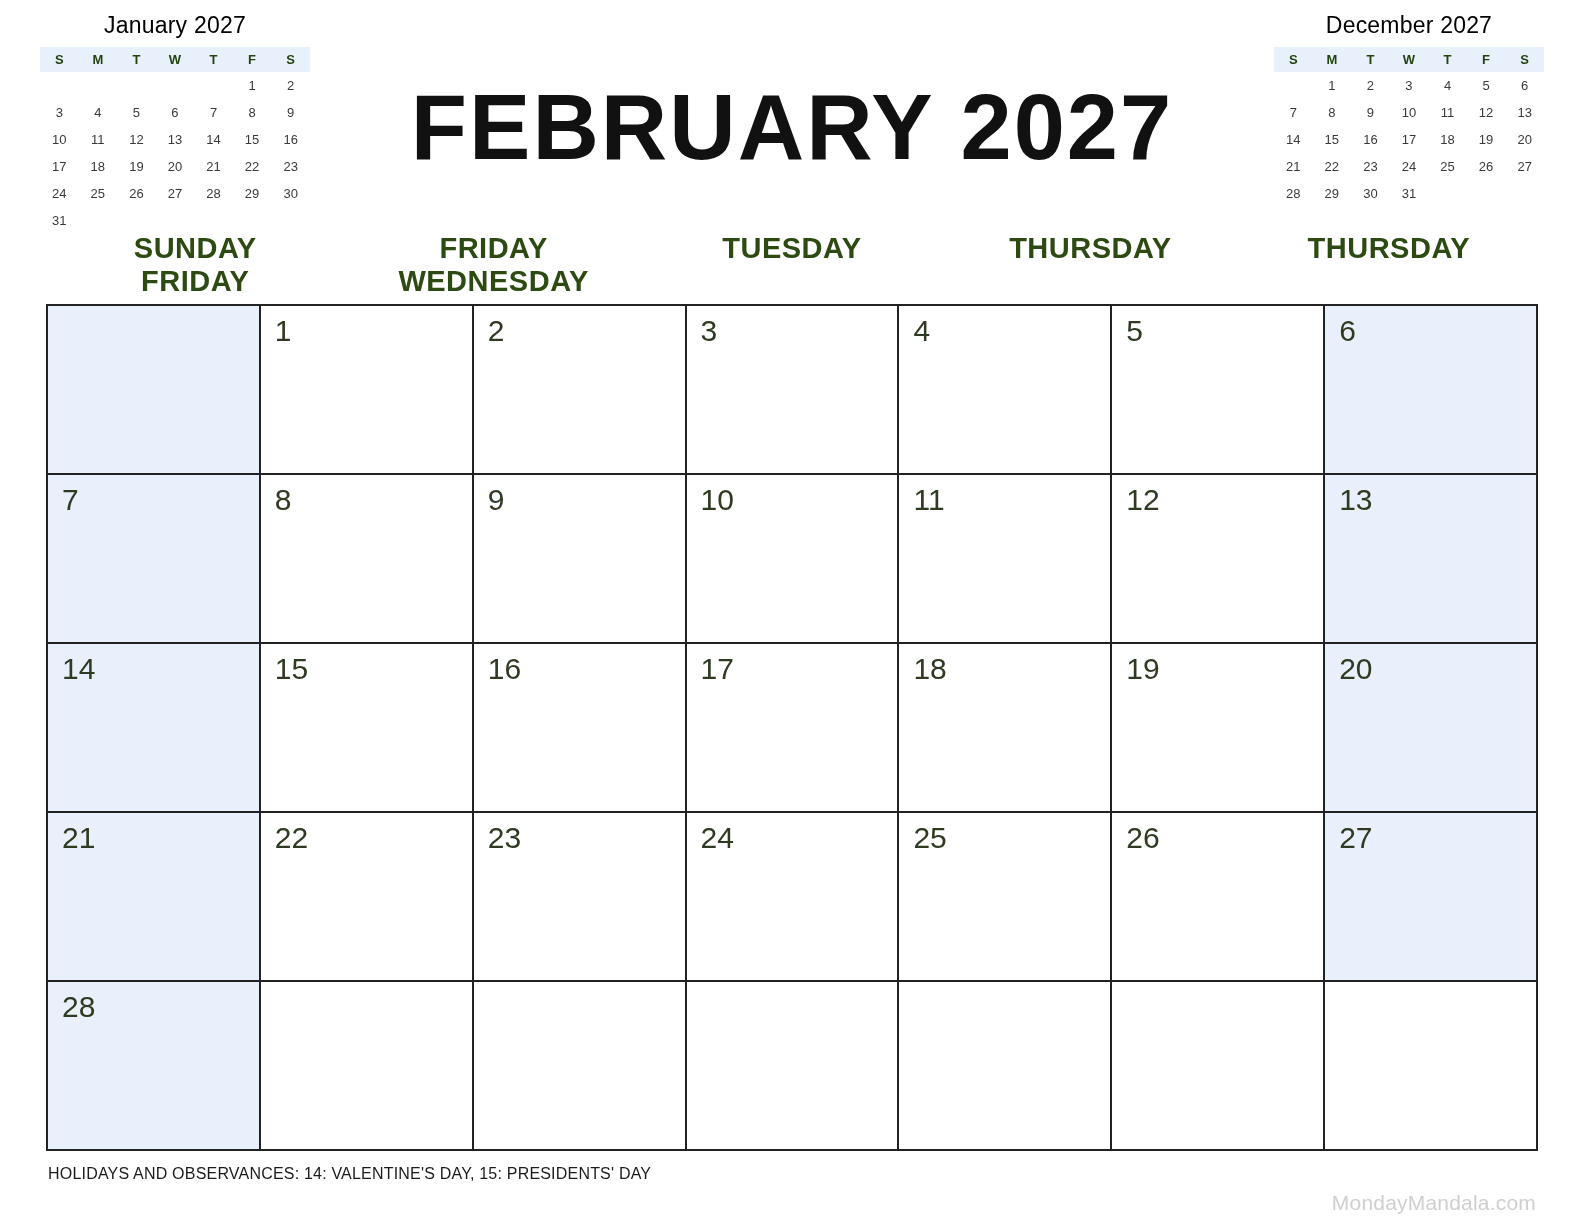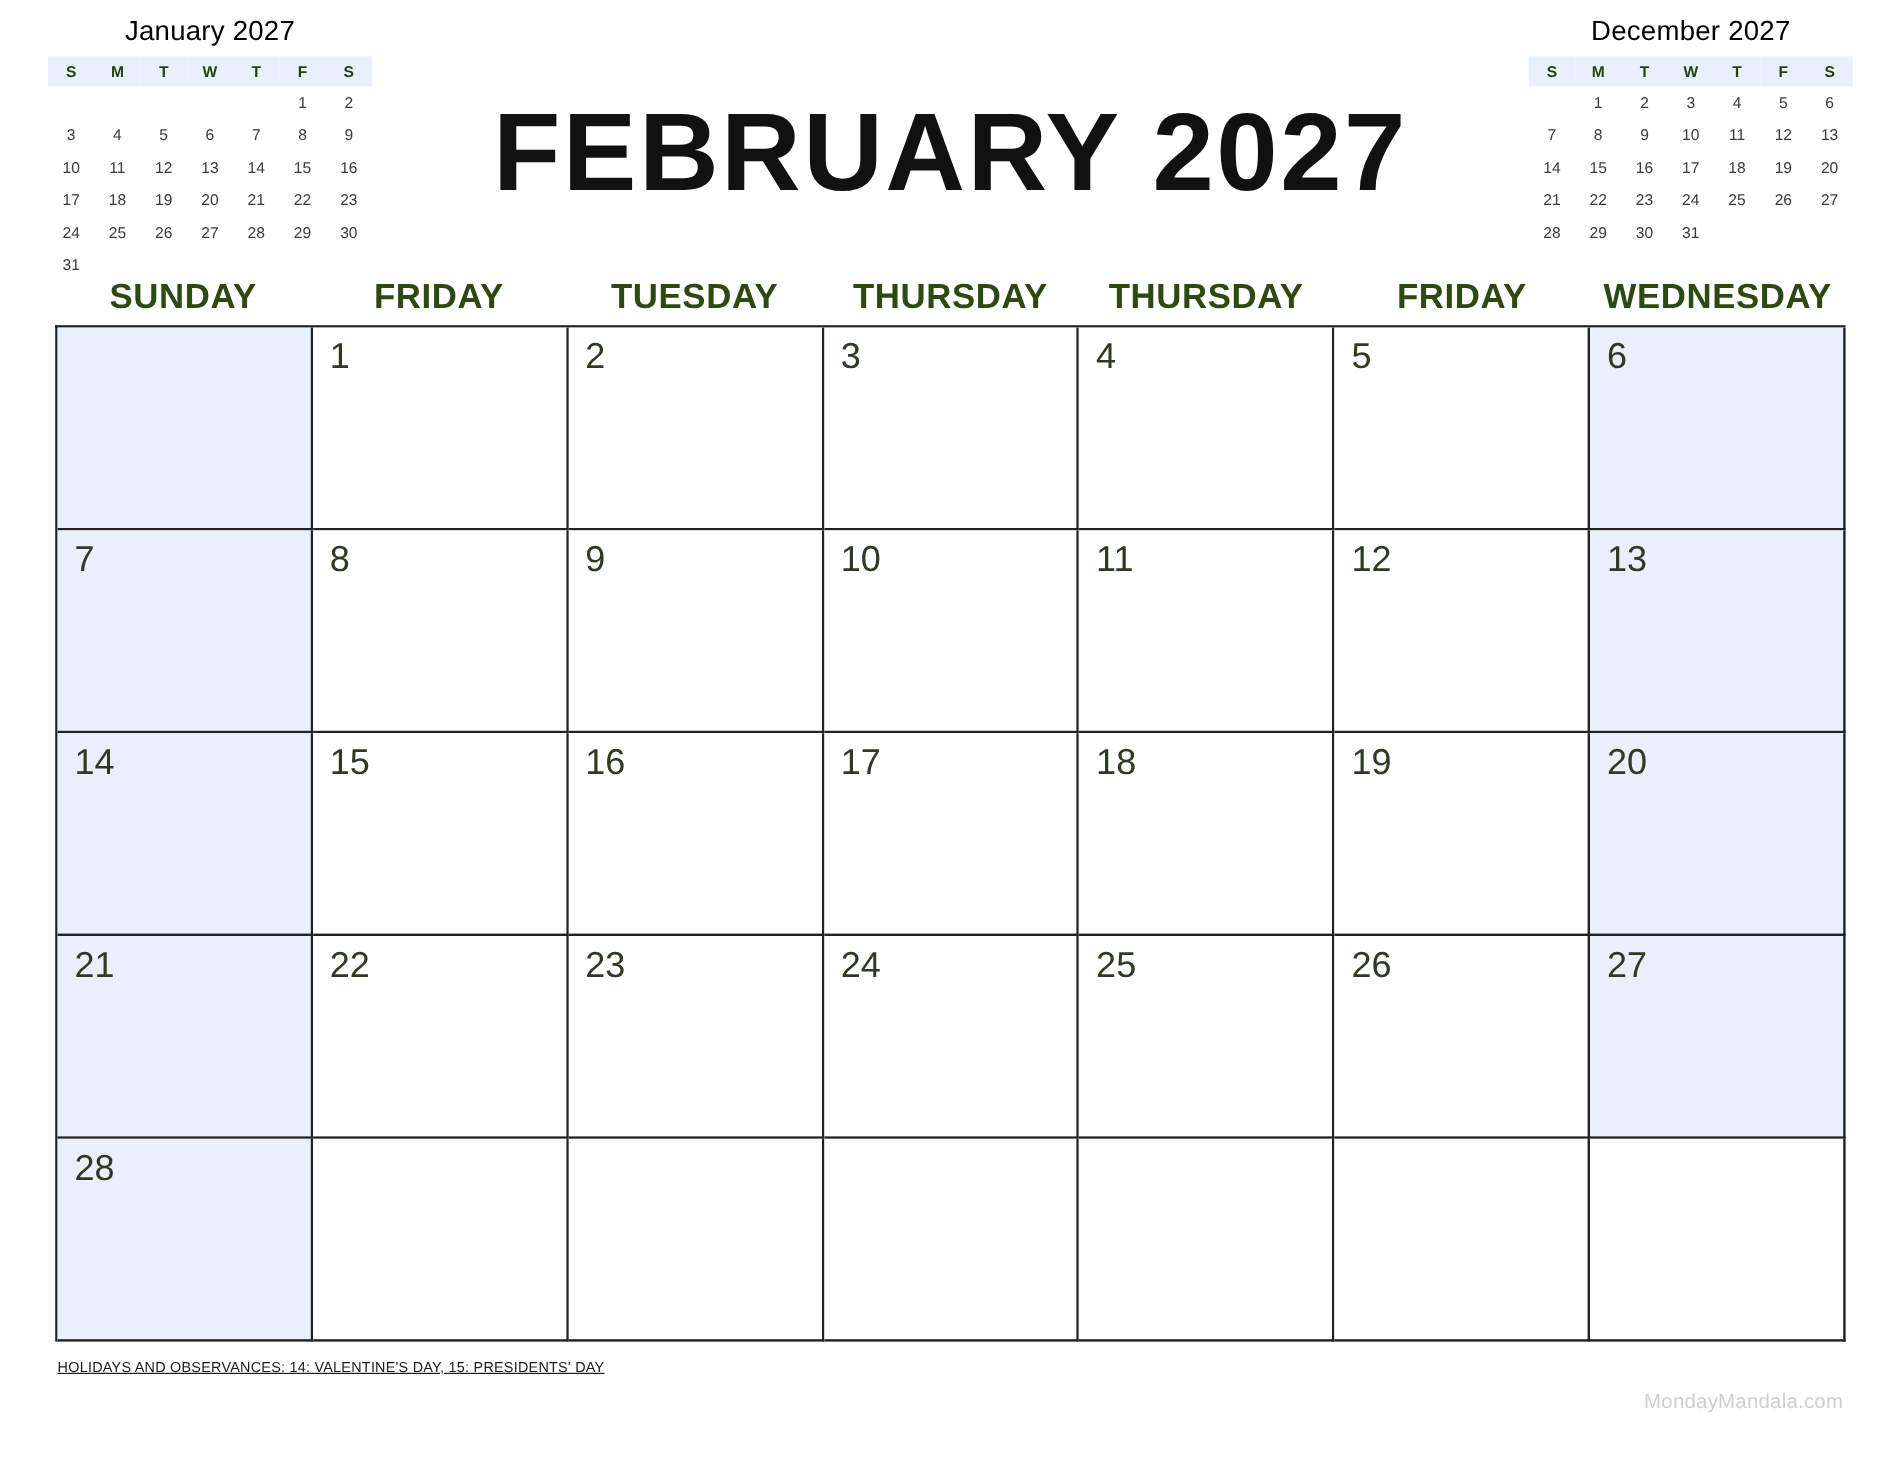--- a/index.html
+++ b/index.html
@@ -71,21 +71,21 @@
     letter-spacing: 2px;
     color: #111111;
     white-space: nowrap;
     line-height: 1;
     margin-top: 27px;
   }
 
   
   .weekdays {
     display: grid;
-    grid-template-columns: repeat(7, 1fr);
+    grid-template-columns: repeat(5, 1fr);
     padding: 0 46px;
     box-sizing: border-box;
     margin-bottom: 6px;
   }
   .weekday {
     text-align: center;
     font-size: 29px;
     font-weight: bold;
     letter-spacing: 0.5px;
     color: #2c4a12;
@@ -125,27 +125,26 @@
   }
 
   
   .footer {
     padding: 14px 48px 0 48px;
     display: flex;
     align-items: flex-start;
     justify-content: space-between;
   }
   .holidays {
-    font-size: 12px;
+    font-size: 16px;
     color: #1b1b1b;
     letter-spacing: 0.2px;
-    text-decoration: underline;
   }
   .brand {
-    font-size: 17px;
+    font-size: 21px;
     color: #cfcfcf;
     letter-spacing: 0.2px;
     white-space: nowrap;
     padding-top: 26px;
   }
 </style>
 </head>
 <body>
 
 <div class="top">

